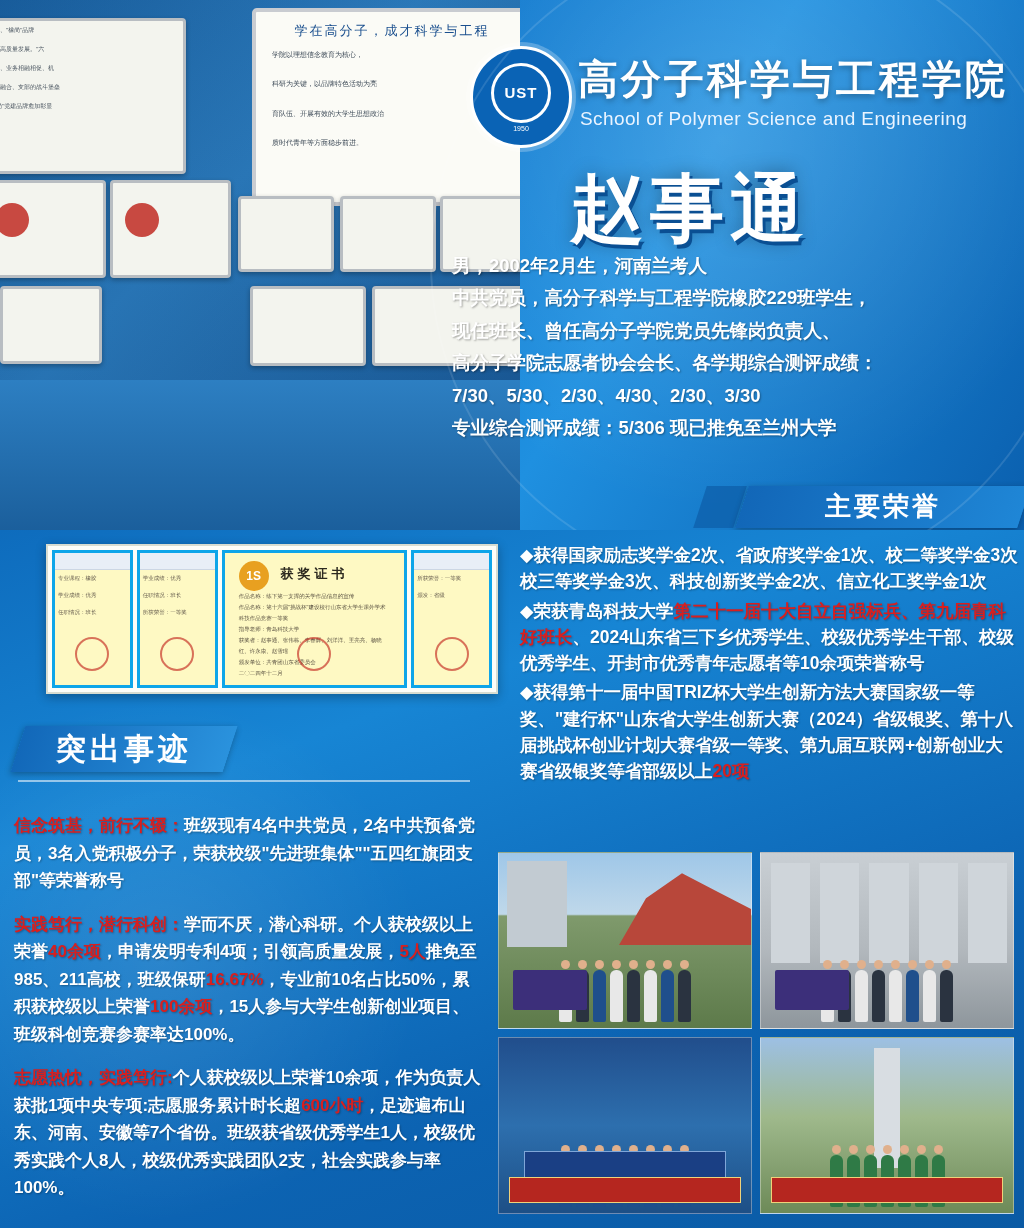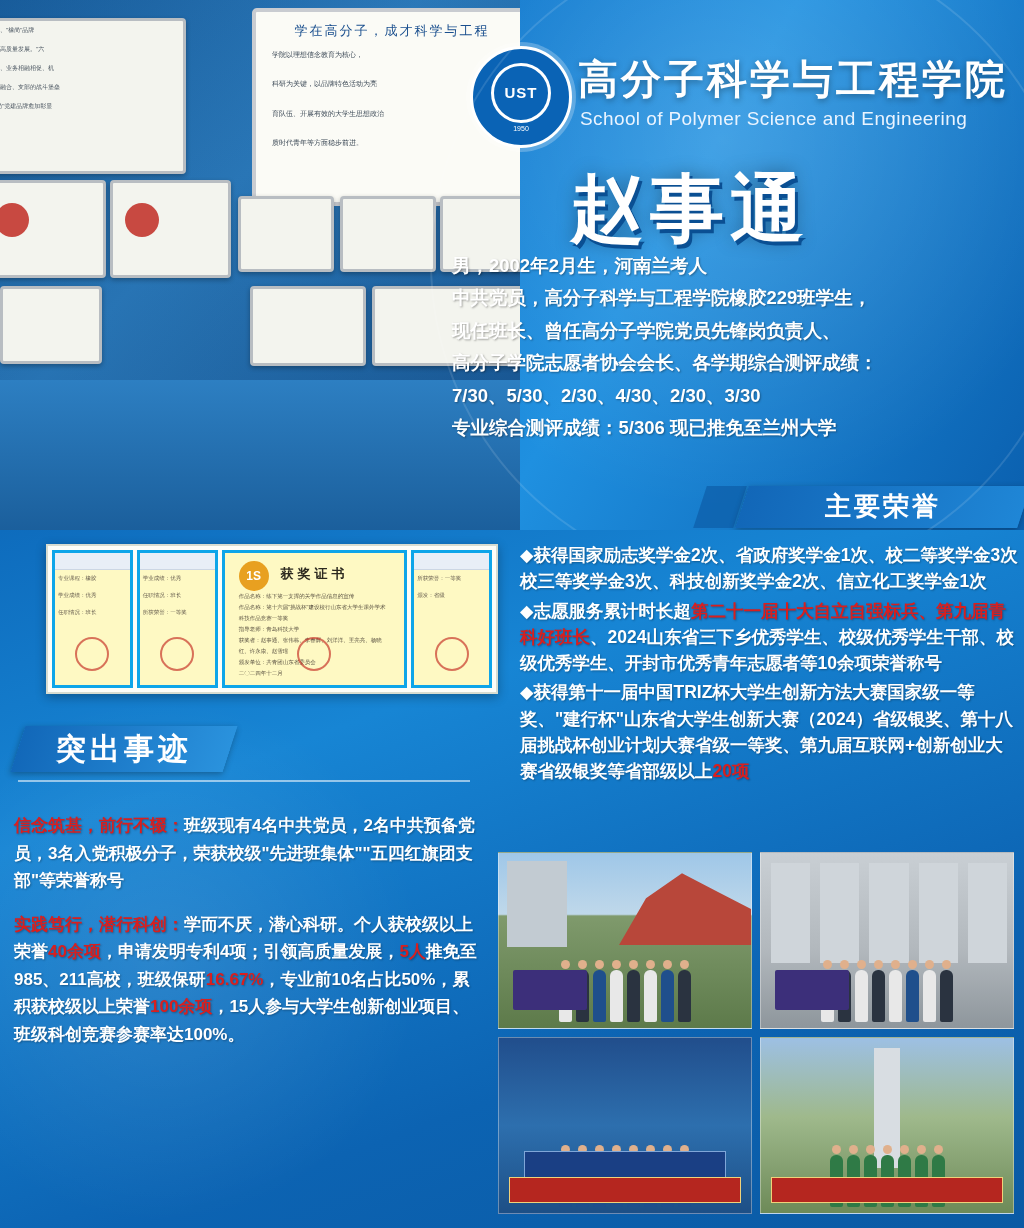--- a/index.html
+++ b/index.html
@@ -326,31 +326,32 @@
     <div class="cert">
       <div class="hdr"></div>
       <div class="ct">所获荣誉：一等奖</div>
       <div class="ct">颁发：省级</div>
       <div class="seal"></div>
     </div>
   </div>
 
   <div class="honor-list" id="honor-list">
       <p><span>◆获得国家励志奖学金2次、省政府奖学金1次、校二等奖学金3次校三等奖学金3次、科技创新奖学金2次、信立化工奖学金1次</span></p>
-      <p><span>◆志愿服务累计时长超</span><span class="hl-red">第二十一届十大自立自强标兵、第九届青科好班长</span><span>、2024山东省三下乡优秀学生、校级优秀学生干部、校级优秀学生、开封市优秀青年志愿者等10余项荣誉称号</span></p>
+      <p><span>◆荣获青岛科技大学</span><span class="hl-red">第二十一届十大自立自强标兵、第九届青科好班长</span><span>、2024山东省三下乡优秀学生、校级优秀学生干部、校级优秀学生、开封市优秀青年志愿者等10余项荣誉称号</span></p>
       <p><span>◆获得第十一届中国TRIZ杯大学生创新方法大赛国家级一等奖、"建行杯"山东省大学生创新大赛（2024）省级银奖、第十八届挑战杯创业计划大赛省级一等奖、第九届互联网+创新创业大赛省级银奖等省部级以上</span><span class="hl-red">20项</span></p>
     </div>
 
   <div class="deeds-ribbon">
     <span>突出事迹</span>
   </div>
   <div class="deeds-rule"></div>
   <div class="deeds" id="deeds-body">
       <p><span class="hl-red">信念筑基，前行不辍：</span><span>班级现有4名中共党员，2名中共预备党员，3名入党积极分子，荣获校级"先进班集体""五四红旗团支部"等荣誉称号</span></p>
       <p><span class="hl-red">实践笃行，潜行科创：</span><span>学而不厌，潜心科研。个人获校级以上荣誉</span><span class="hl-red">40余项</span><span>，申请发明专利4项；引领高质量发展，</span><span class="hl-red">5人</span><span>推免至985、211高校，班级保研</span><span class="hl-red">16.67%</span><span>，专业前10名占比50%，累积获校级以上荣誉</span><span class="hl-red">100余项</span><span>，15人参与大学生创新创业项目、班级科创竞赛参赛率达100%。</span></p>
+      <p><span class="hl-red">志愿热忱，实践笃行:</span><span>个人获校级以上荣誉10余项，作为负责人获批1项中央专项:志愿服务累计时长超</span><span class="hl-red">600小时</span><span>，足迹遍布山东、河南、安徽等7个省份。班级获省级优秀学生1人，校级优秀实践个人8人，校级优秀实践团队2支，社会实践参与率100%。</span></p>
     </div>
 
   <div class="grid">
     <div class="gphoto g1">
       <div class="g-overlay">
         <div class="bldg"></div>
         <div class="rock"></div>
         <div class="people-row">
           <div class="pp w"></div>
           <div class="pp"></div>

